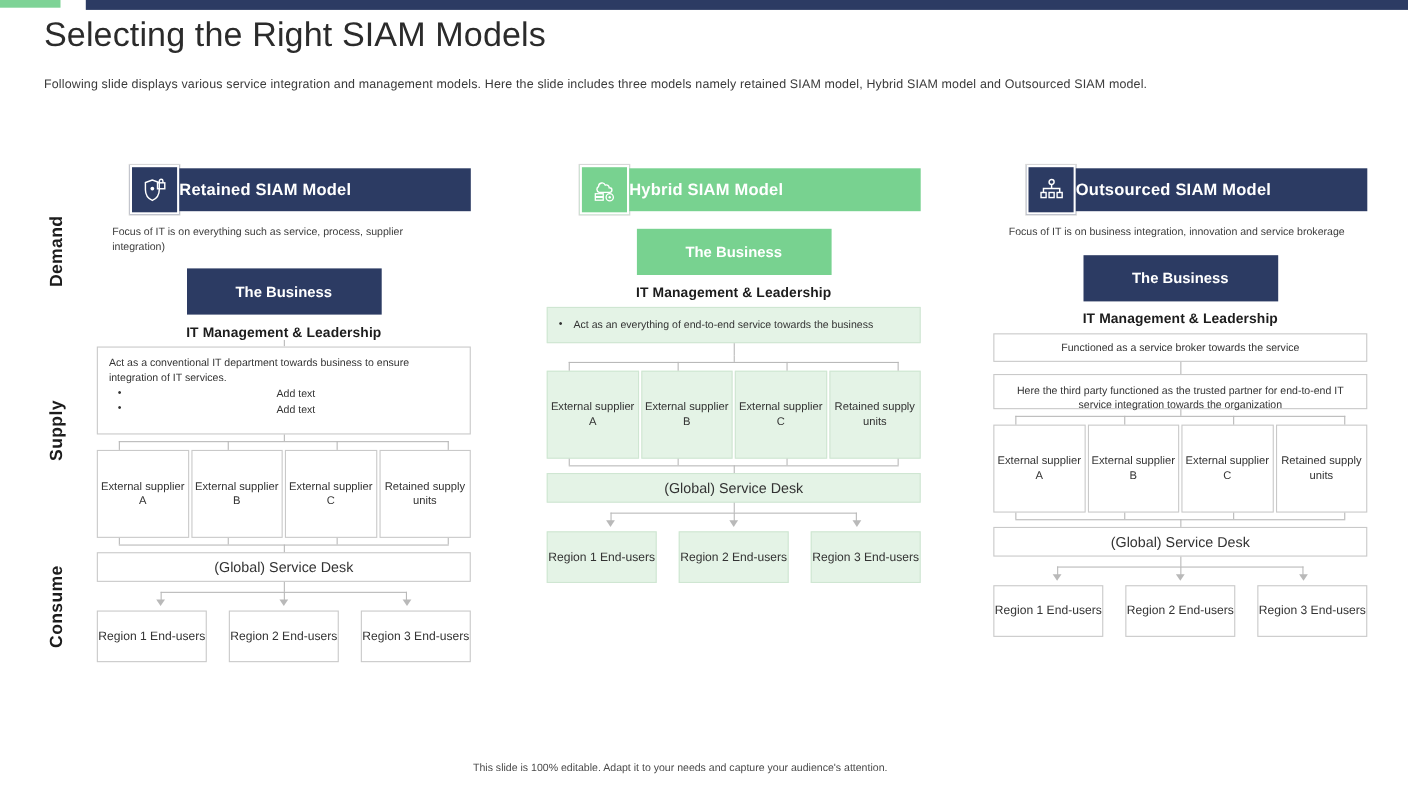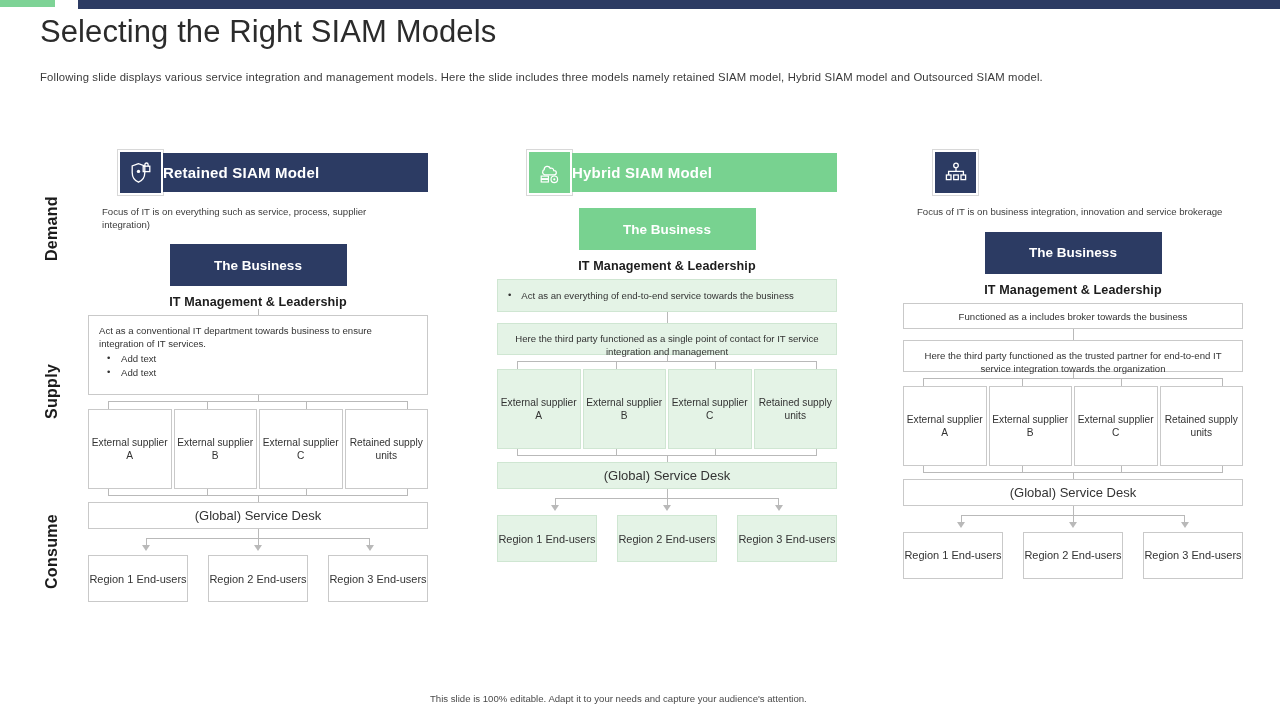--- a/index.html
+++ b/index.html
@@ -78,21 +78,21 @@
   .bus-h{position:absolute;left:20px;right:20px;top:6px;height:1px;background:#b9b9b9;}
   .bus-stub{position:absolute;top:0;width:1px;height:6px;background:#b9b9b9;}
   .bus-drop{position:absolute;top:6px;width:1px;height:8px;background:#b9b9b9;}
 
   
   .panel{
     box-sizing:border-box;border:1px solid #c9c9c9;background:#ffffff;
     font-size:9.6px;color:#333;line-height:13px;padding:8px 10px;
   }
   .panel.tinted{background:#e4f3e6;border-color:#cfe6d2;}
-  .panel .bullets{margin:2px 0 0 0;padding-left:22px;list-style:none;}
+  .panel .bullets{margin:2px 0 0 0;padding-left:22px;list-style:none;text-align:center;}
   .panel .bullets li{position:relative;line-height:14px;}
   .panel .bullets li:before{content:"\2022";position:absolute;left:-14px;top:-1px;}
   .panel.center{text-align:center;}
   .panel.onebullet{display:flex;gap:10px;padding:9px 10px;}
   .panel.onebullet .dot{flex:0 0 auto;line-height:12px;}
 
   
   .sup-row{display:flex;gap:2px;}
   .sup{
     flex:1;box-sizing:border-box;border:1px solid #c9c9c9;background:#ffffff;
@@ -257,21 +257,20 @@
   </div>
   <div class="itml">IT Management &amp; Leadership</div>
 
   <div class="panel tinted onebullet" style="height:33px;margin-top:6px;">
     <span class="dot">•</span>
     <span>Act as an everything of end-to-end service towards the business</span>
   </div>
 
   <div class="conn-v" style="height:11px;"></div>
 
-  <div class="panel tinted center" style="height:32px;">Here the third party functioned as a single point of contact for IT  service integration and management</div>
 
   <div class="bus-wrap">
     <div class="bus-stub" style="left:50%;"></div>
     <div class="bus-h"></div>
     <div class="bus-drop" style="left:20px;"></div>
     <div class="bus-drop" style="left:35%;"></div>
     <div class="bus-drop" style="left:64%;"></div>
     <div class="bus-drop" style="right:20px;"></div>
   </div>
 
@@ -316,30 +315,31 @@
   <div class="card-head">
     <div class="icon-tile navy">
       <svg width="24" height="24" viewBox="0 0 24 24" aria-hidden="true">
         <circle cx="12" cy="4.4" r="2.3" fill="none" stroke="#ffffff" stroke-width="1.3"></circle>
         <path d="M12 6.7 V10.4 M4.6 14.0 V10.4 H19.4 V14.0" fill="none" stroke="#ffffff" stroke-width="1.3"></path>
         <rect x="2.4" y="14.0" width="4.6" height="4.6" fill="none" stroke="#ffffff" stroke-width="1.3"></rect>
         <rect x="9.7" y="14.0" width="4.6" height="4.6" fill="none" stroke="#ffffff" stroke-width="1.3"></rect>
         <rect x="17.0" y="14.0" width="4.6" height="4.6" fill="none" stroke="#ffffff" stroke-width="1.3"></rect>
       </svg>
     </div>
+    <div class="title-bar navy">Outsourced SIAM Model</div>
   </div>
 
   <div class="focus-text">Focus of IT  is on business integration, innovation and service brokerage</div>
 
   <div class="biz-wrap">
     <div class="biz navy">The Business</div>
   </div>
   <div class="itml">IT Management &amp; Leadership</div>
 
-  <div class="panel center" style="height:26px;margin-top:6px;padding-top:6px;">Functioned as a includes broker towards the business</div>
+  <div class="panel center" style="height:26px;margin-top:6px;padding-top:6px;">Functioned as a service broker towards the service</div>
 
   <div class="conn-v" style="height:11px;"></div>
 
   <div class="panel center" style="height:32px;">Here the third party functioned as the trusted partner for end-to-end IT  service integration towards the organization</div>
 
   <div class="bus-wrap">
     <div class="bus-stub" style="left:50%;"></div>
     <div class="bus-h"></div>
     <div class="bus-drop" style="left:20px;"></div>
     <div class="bus-drop" style="left:35%;"></div>

